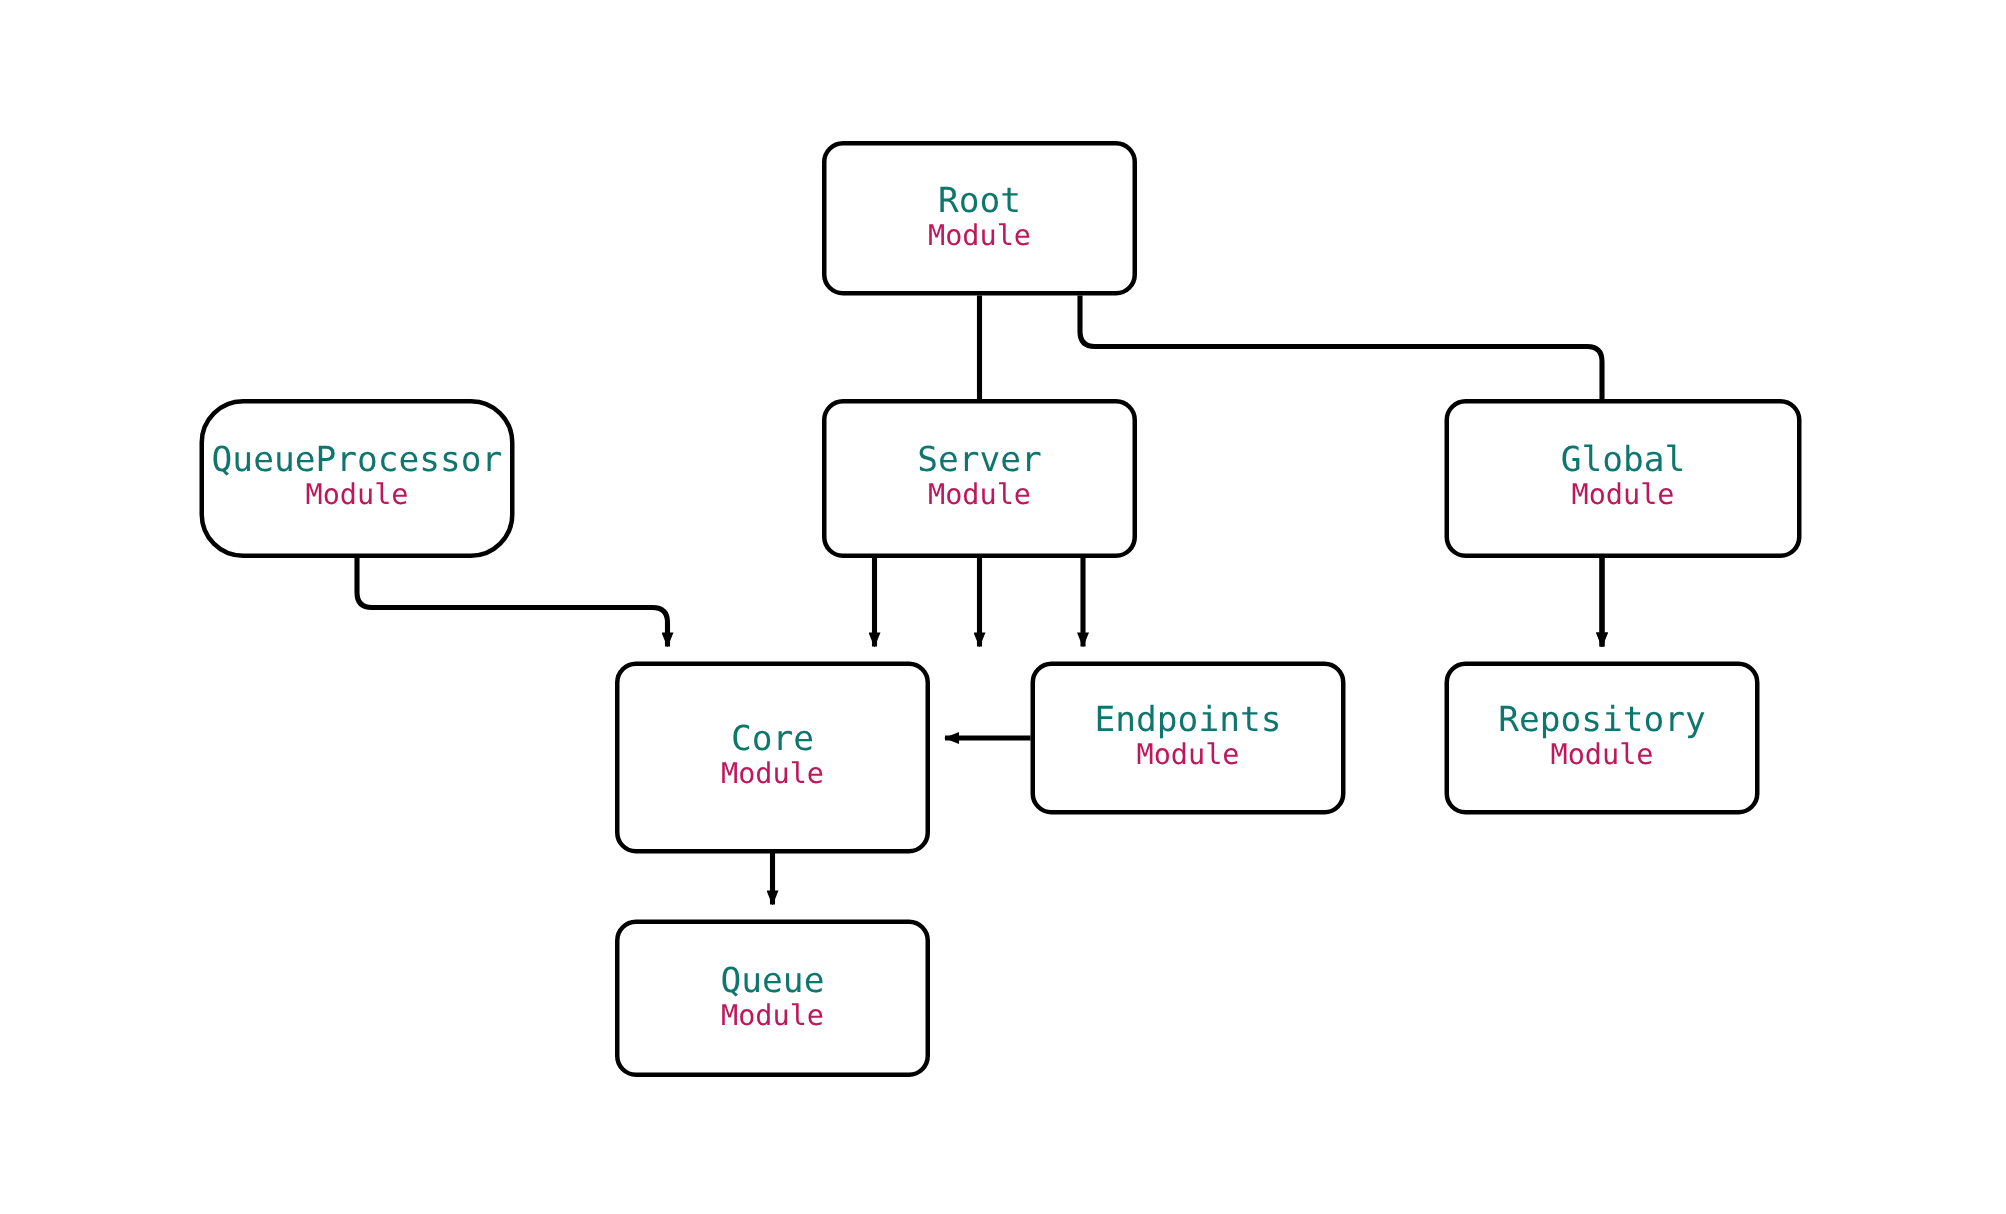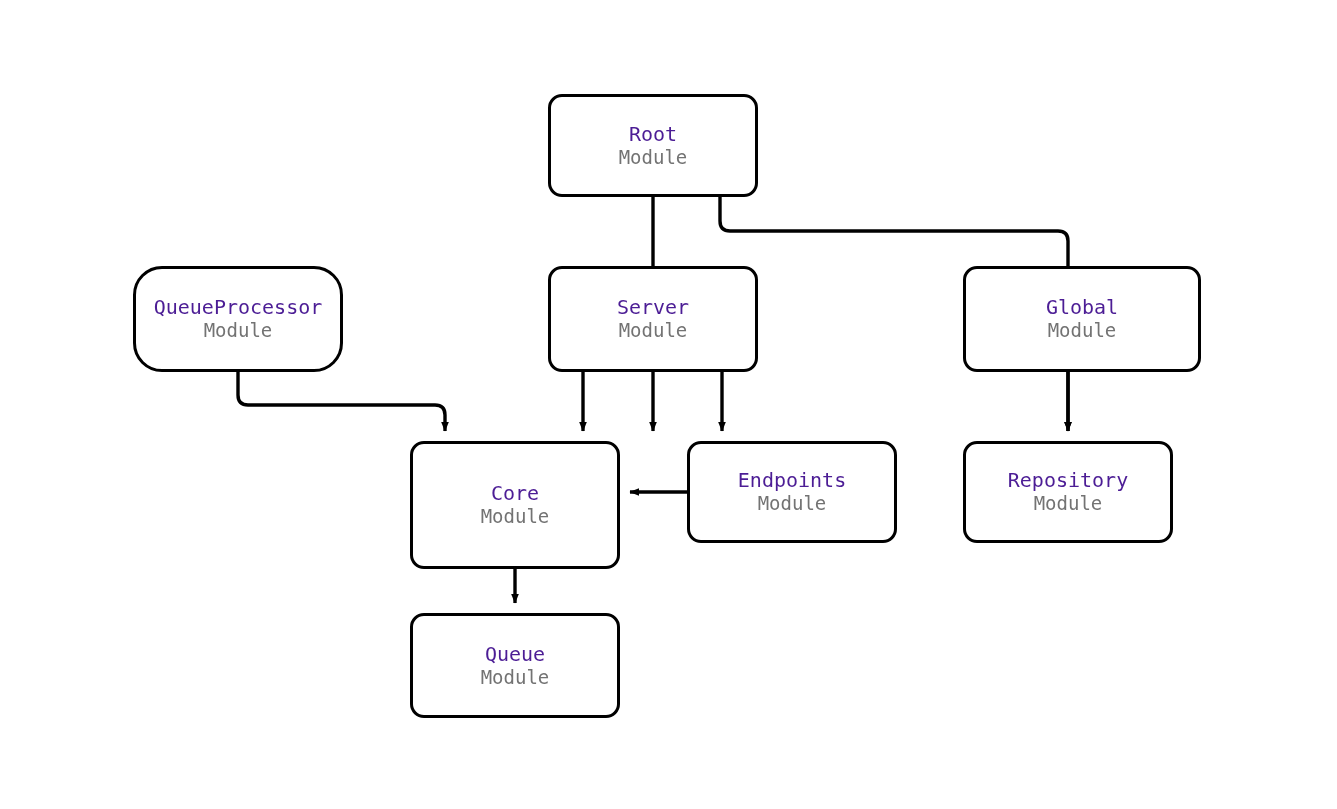--- a/index.html
+++ b/index.html
@@ -33,32 +33,32 @@
     border-radius: 14px;
     background: #ffffff;
     display: flex;
     flex-direction: column;
     align-items: center;
     justify-content: center;
     z-index: 2;
   }
   .node-label {
     font-family: "DejaVu Sans Mono", "Liberation Mono", monospace;
-    font-size: 20px;
+    font-size: 23px;
     line-height: 23px;
-    color: #4c1d95;
+    color: #0f766e;
     text-align: center;
     white-space: pre;
     letter-spacing: 0px;
   }
   .node-label-line2 {
     font-family: "DejaVu Sans Mono", "Liberation Mono", monospace;
     font-size: 19px;
     line-height: 23px;
-    color: #737373;
+    color: #be185d;
     text-align: center;
     white-space: pre;
   }
 </style>
 </head>
 <body>
 
 <div id="diagram-canvas">
 
   <svg id="edge-layer" viewBox="0 0 1337 809" width="1337" height="809" xmlns="http://www.w3.org/2000/svg">

